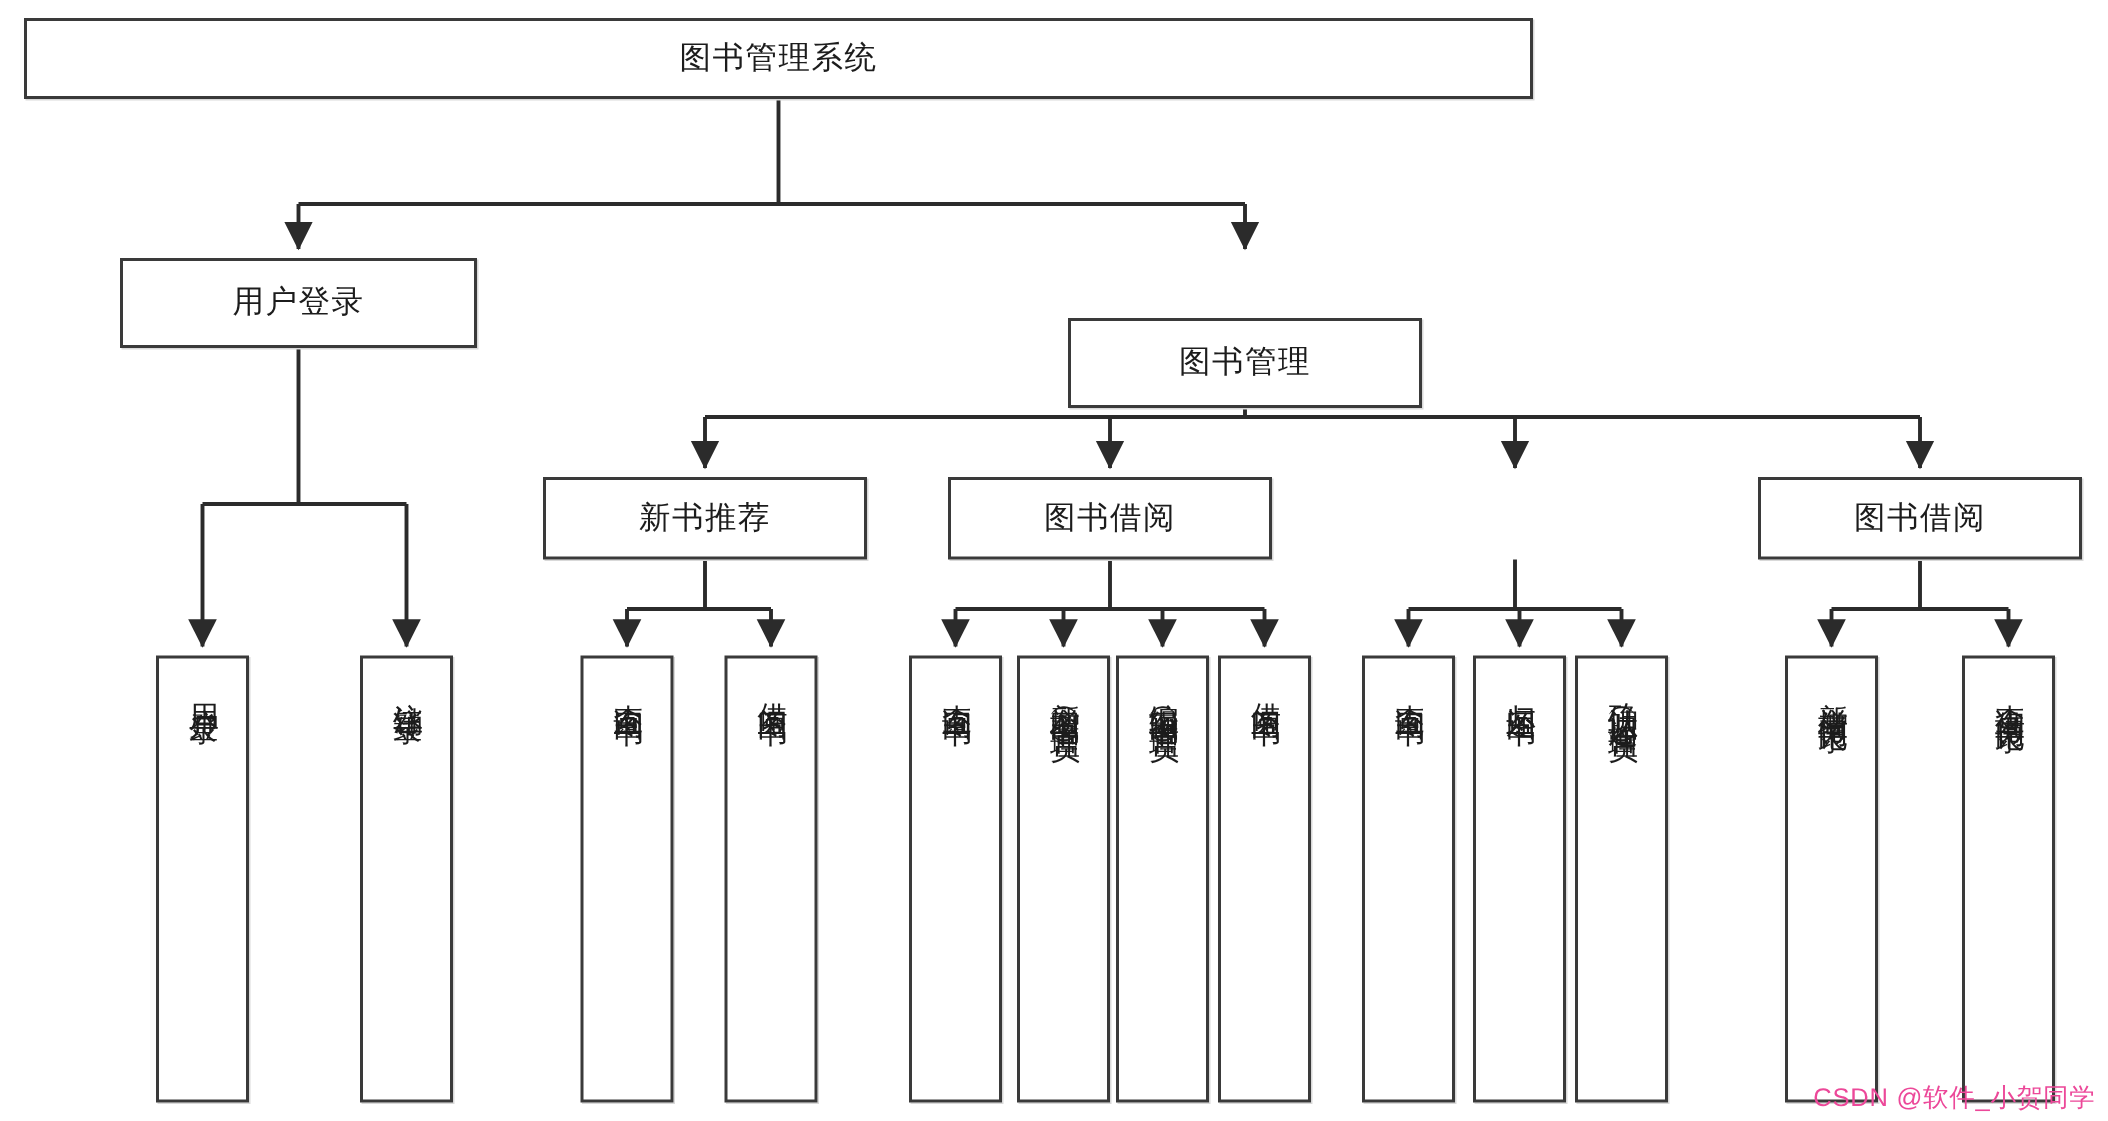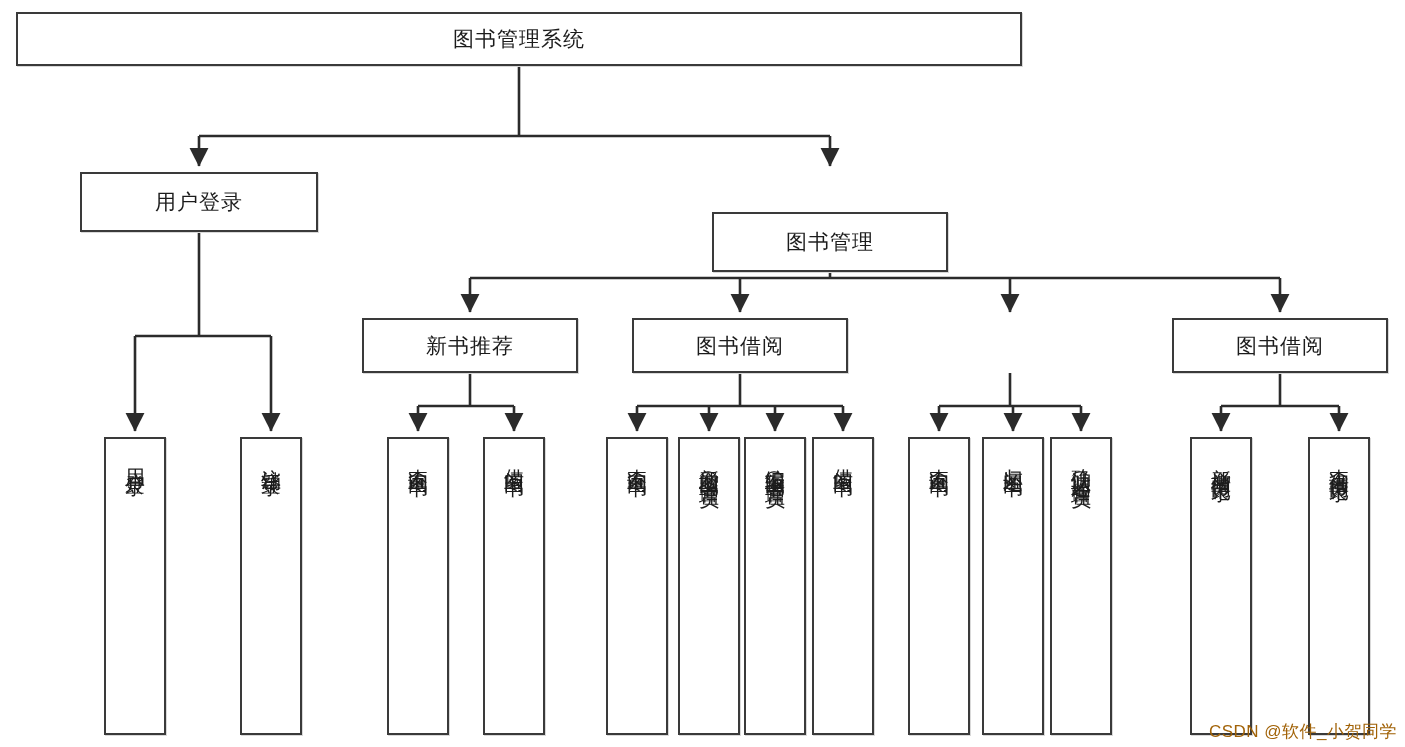--- a/index.html
+++ b/index.html
@@ -50,21 +50,21 @@
     line-height:1.05;
     letter-spacing:3px;
     white-space:nowrap;
     color:#1c1c1c;
   }
   #watermark{
     position:absolute;
     right:8px;
     bottom:4px;
     font-size:17px;
-    color:#a16207;
+    color:#ec4899;
     letter-spacing:0.5px;
     white-space:nowrap;
     z-index:5;
   }
 </style>
 </head>
 <body>
 
 <div id="canvas">
 

